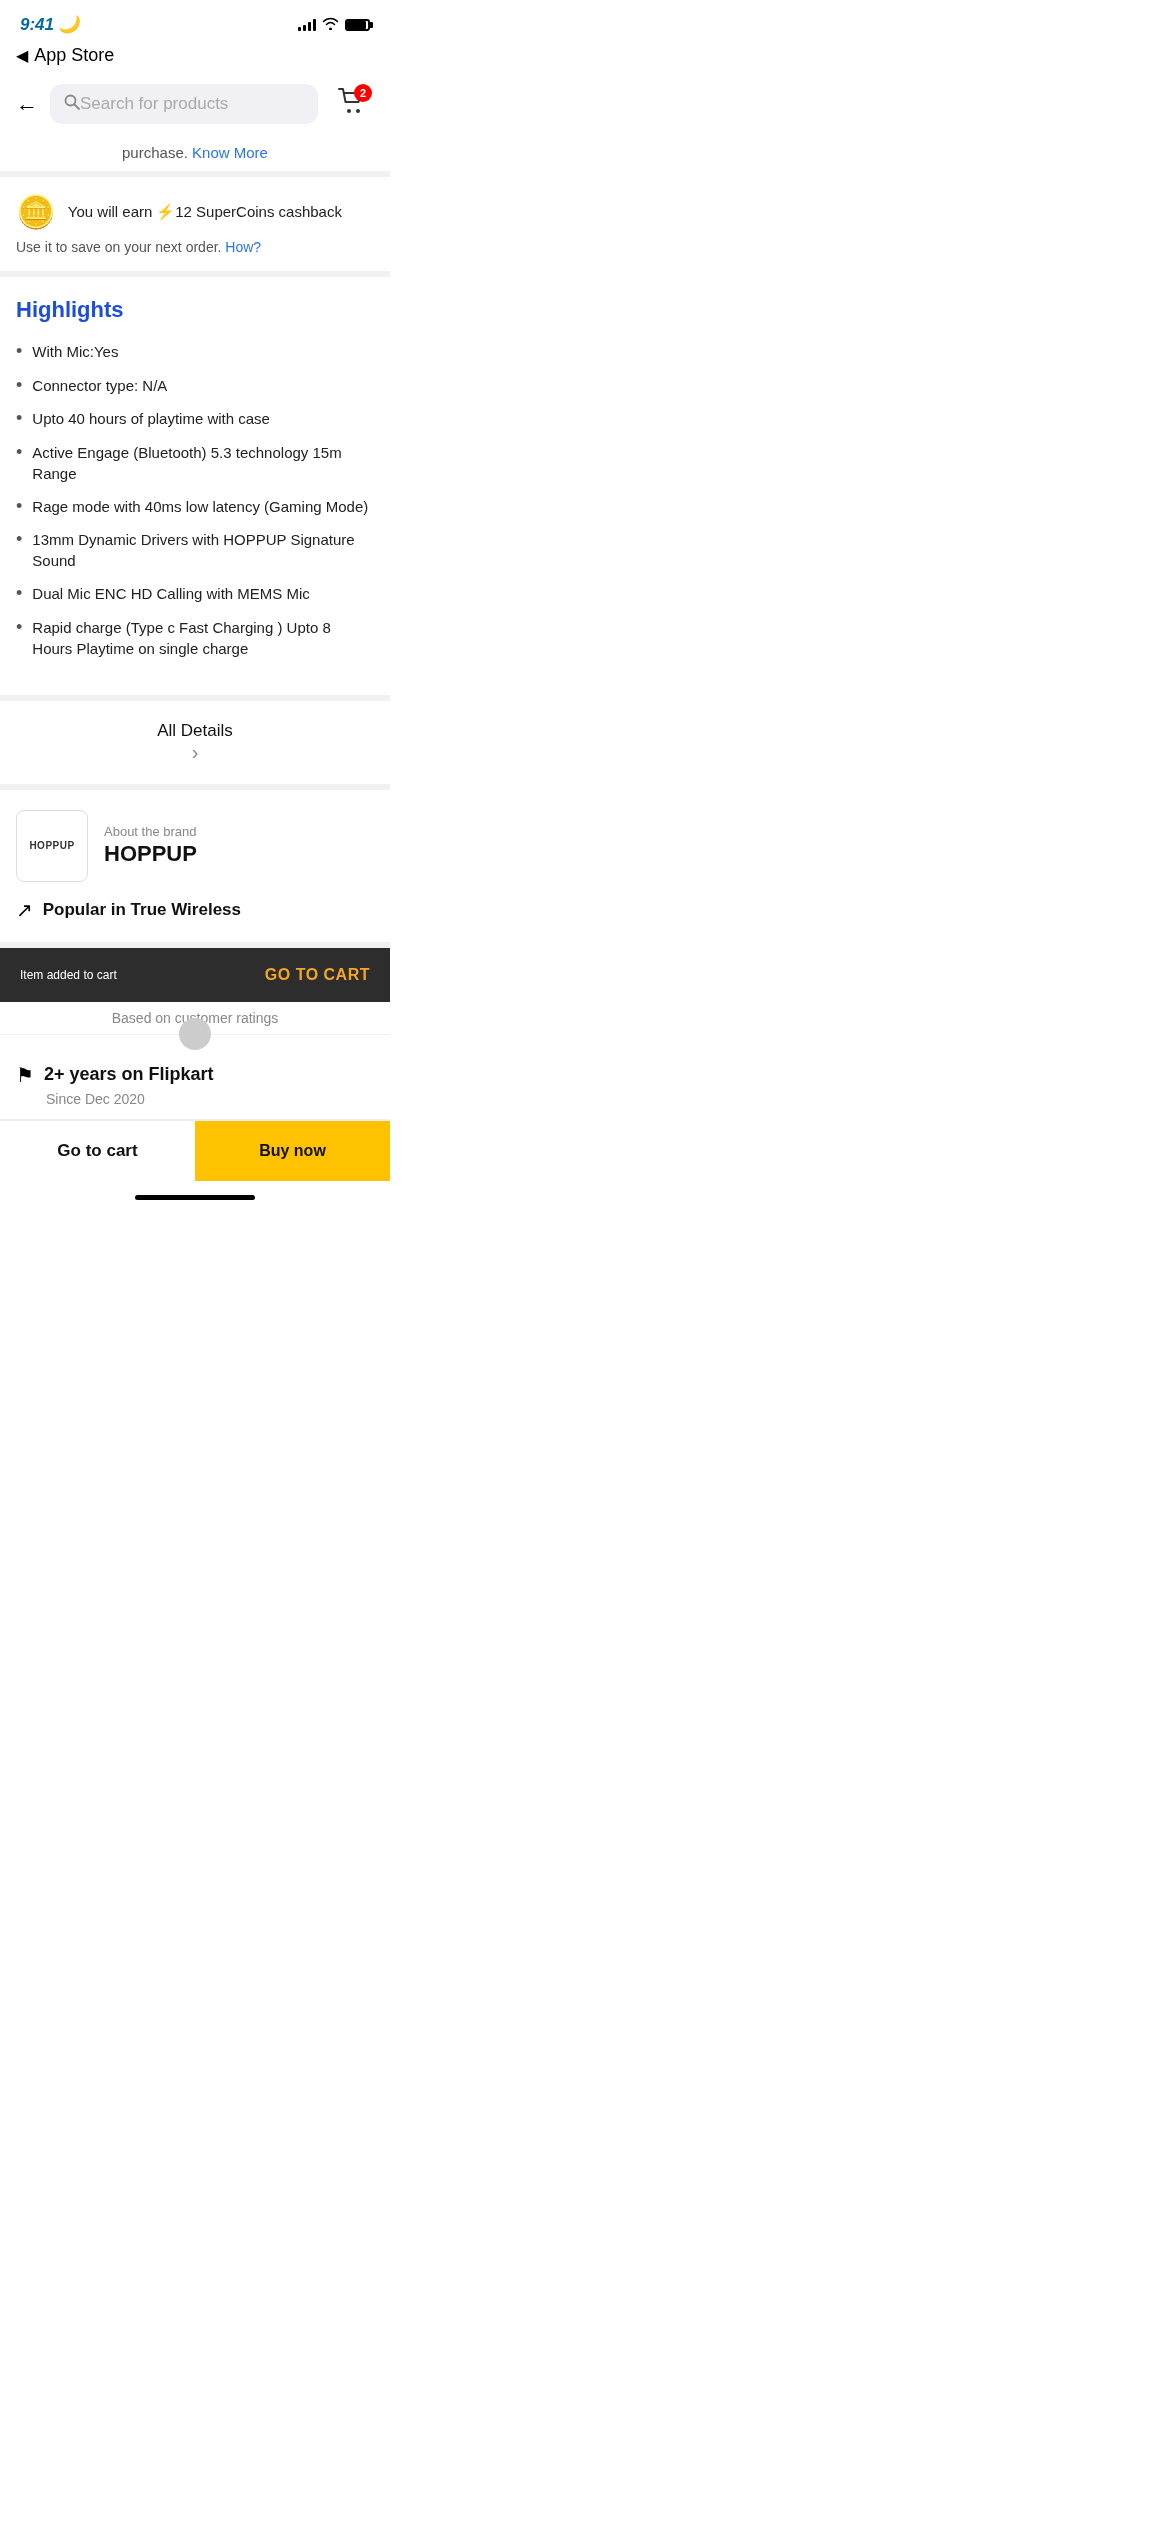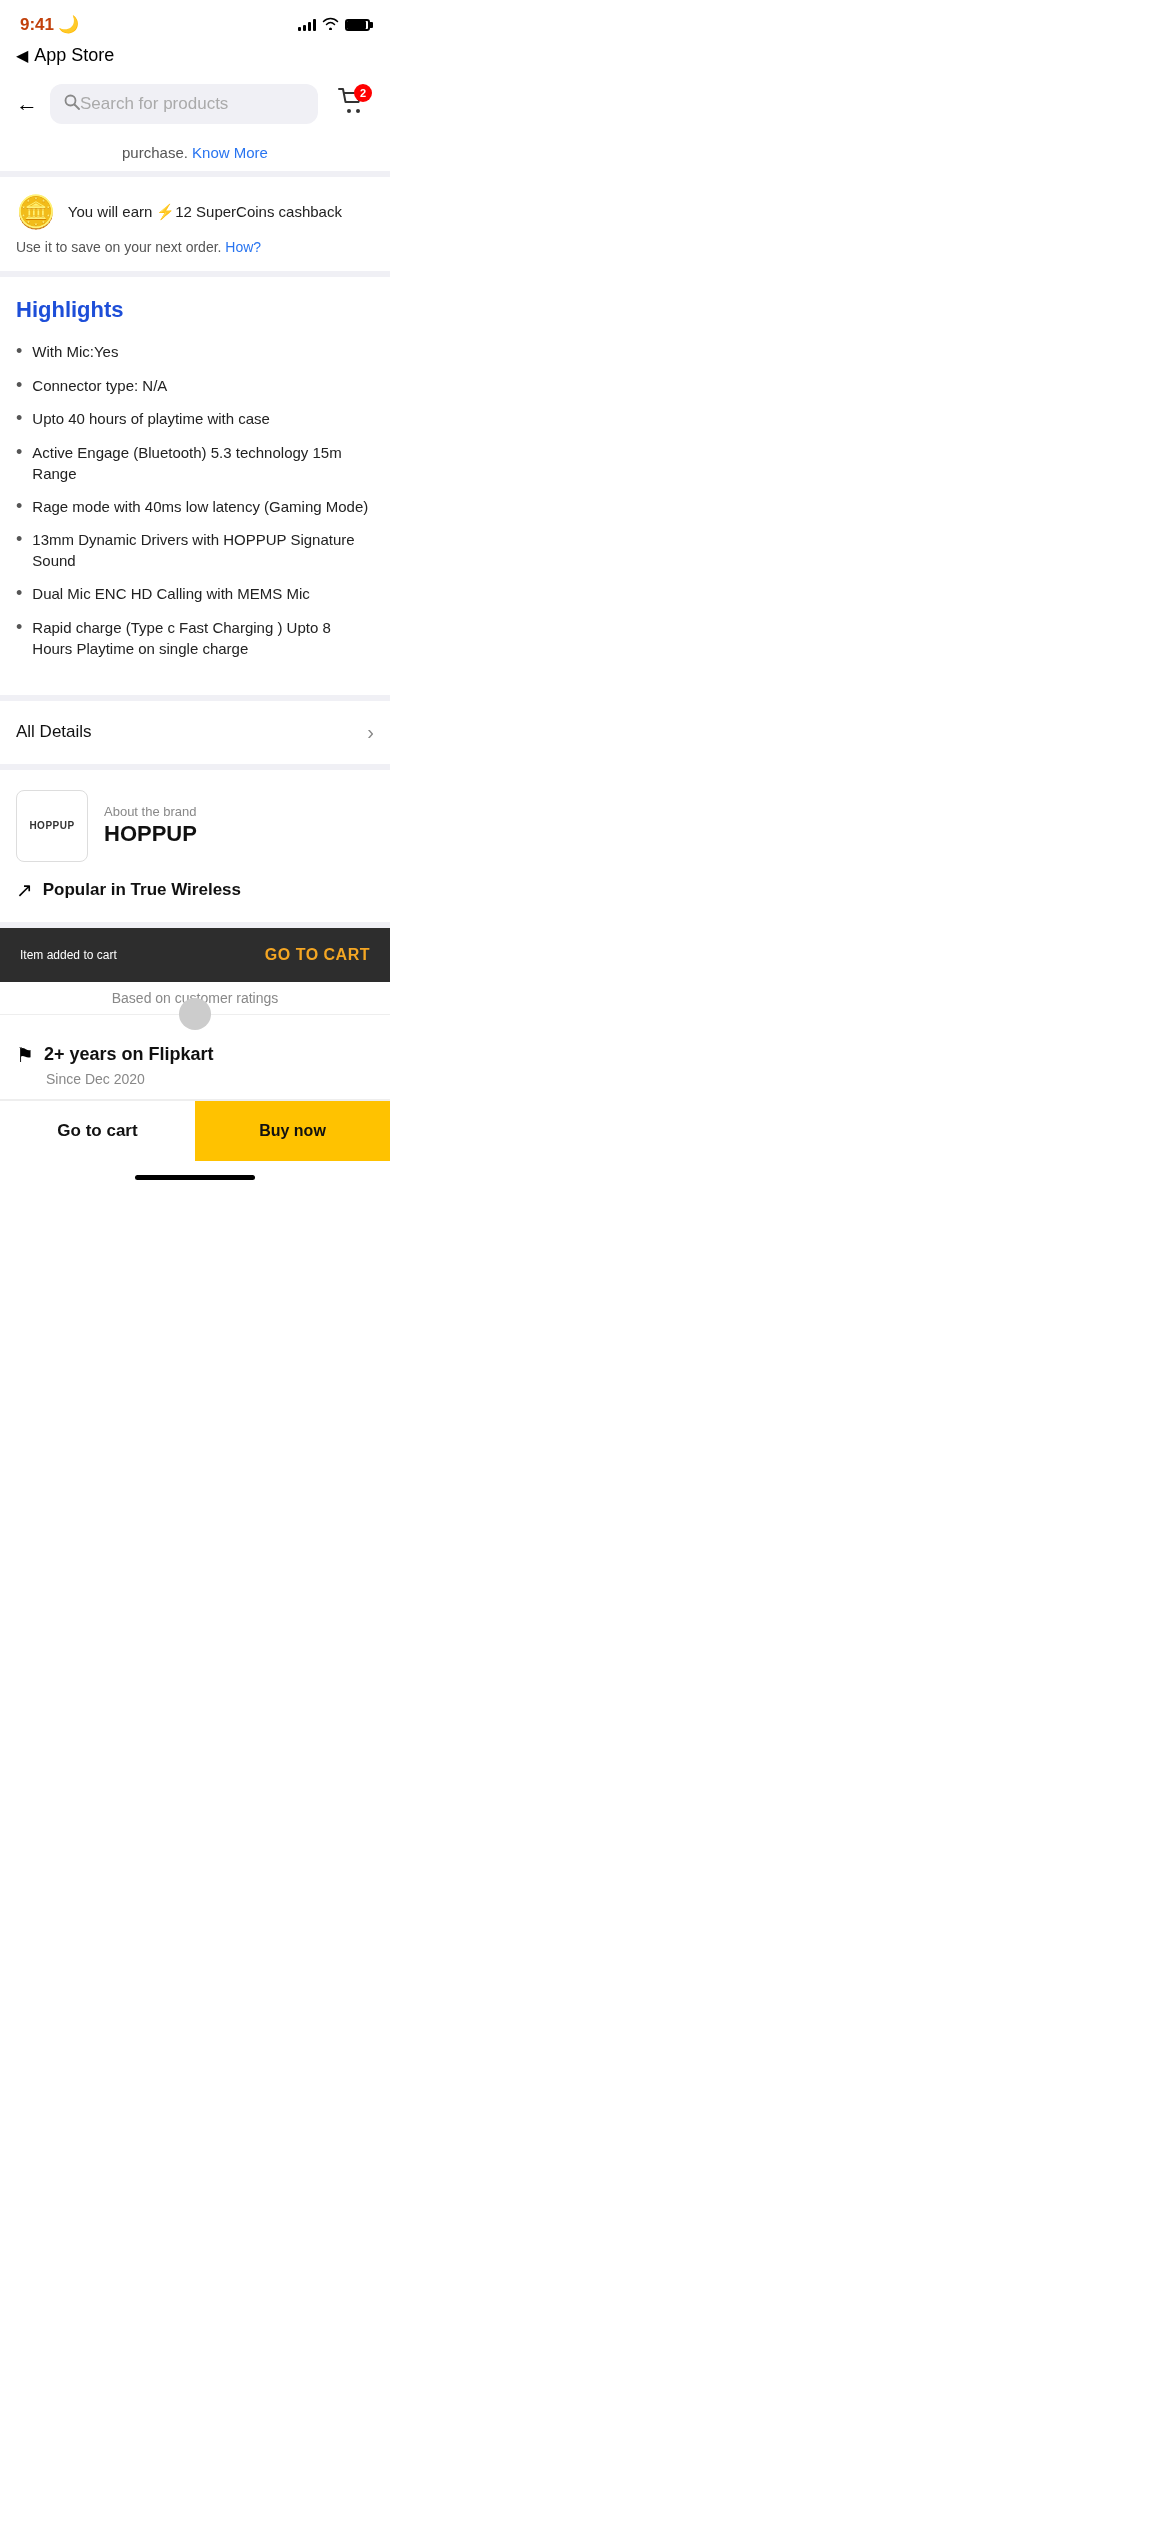--- a/index.html
+++ b/index.html
@@ -18,21 +18,22 @@
     .status-bar {
       display: flex;
       justify-content: space-between;
       align-items: center;
       padding: 14px 20px 6px;
       background: #fff;
     }
     .status-time {
       font-size: 17px;
       font-weight: 600;
-      color: #c2410c;
+      color: #0369a1;
+      font-style: italic;
     }
     .status-icons {
       display: flex;
       align-items: center;
       gap: 6px;
     }
     .signal-bars {
       display: flex;
       align-items: flex-end;
       gap: 2px;
@@ -217,20 +218,21 @@
     }
 
     
     .all-details-row {
       display: flex;
       align-items: center;
       justify-content: space-between;
       padding: 20px 16px;
       border-bottom: 6px solid #f0f0f5;
       cursor: pointer;
+      flex-direction: column;
     }
     .all-details-label {
       font-size: 17px;
       color: #111;
       font-weight: 500;
     }
     .chevron-right {
       font-size: 20px;
       color: #888;
     }

